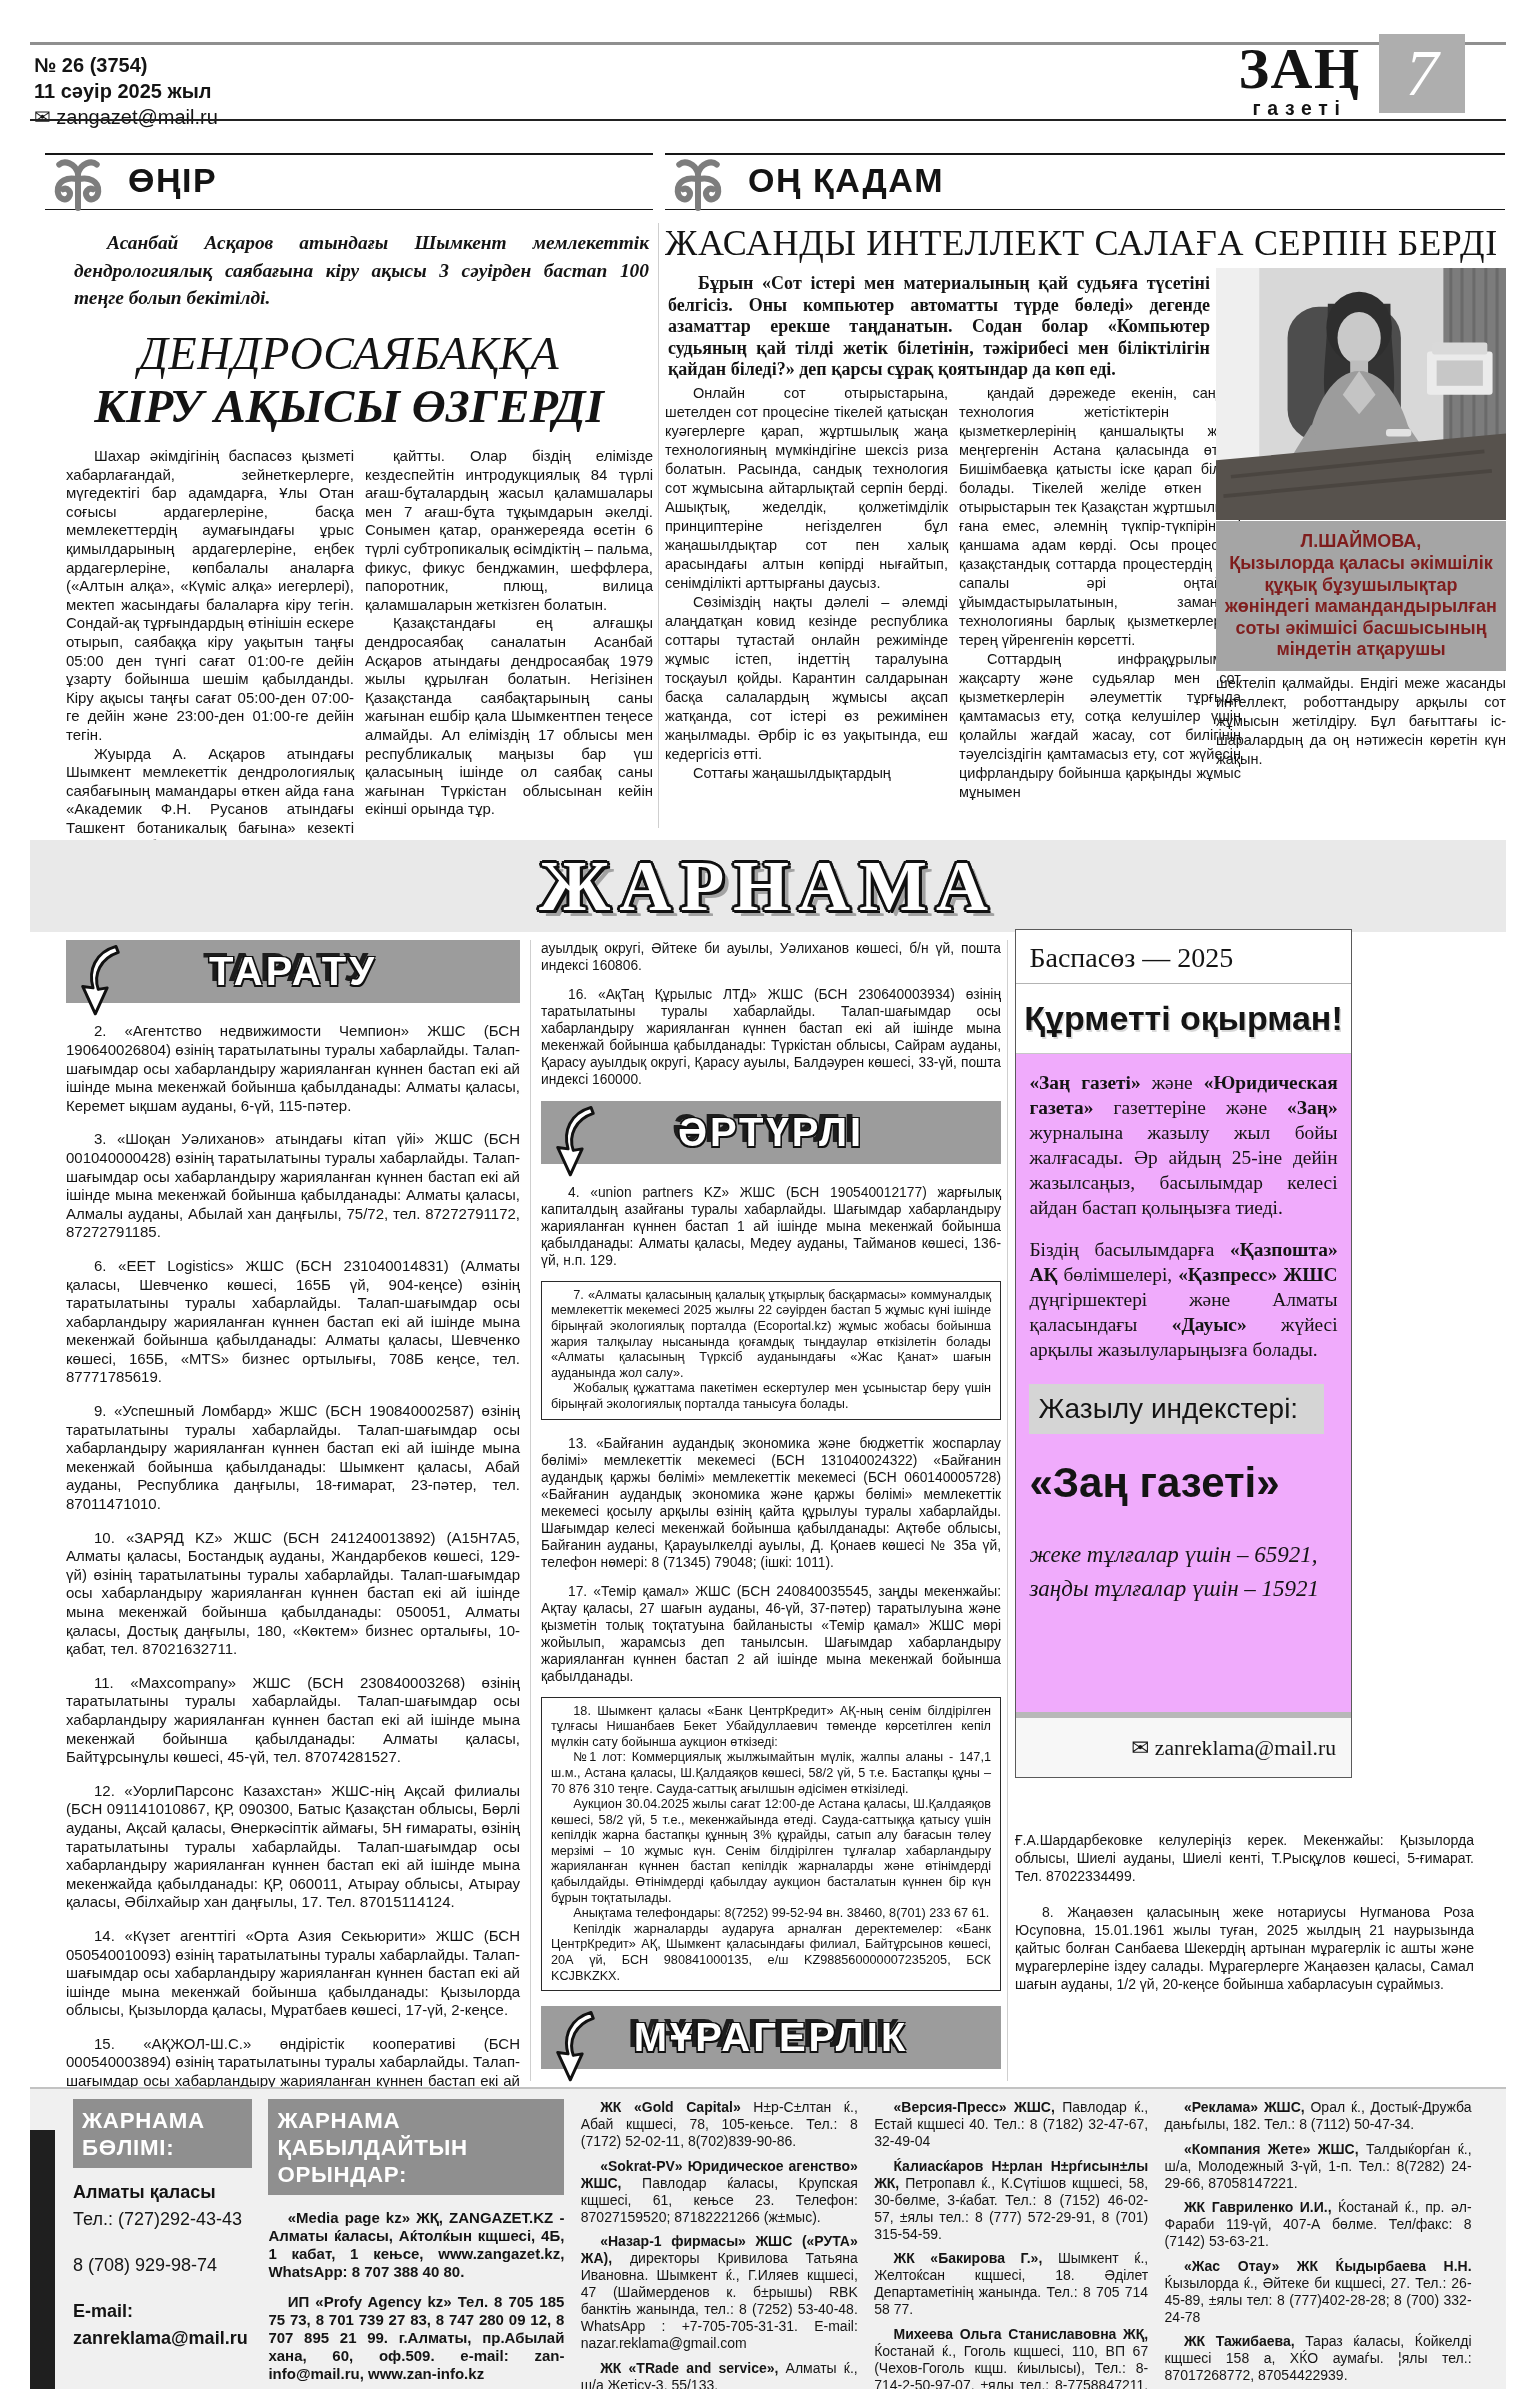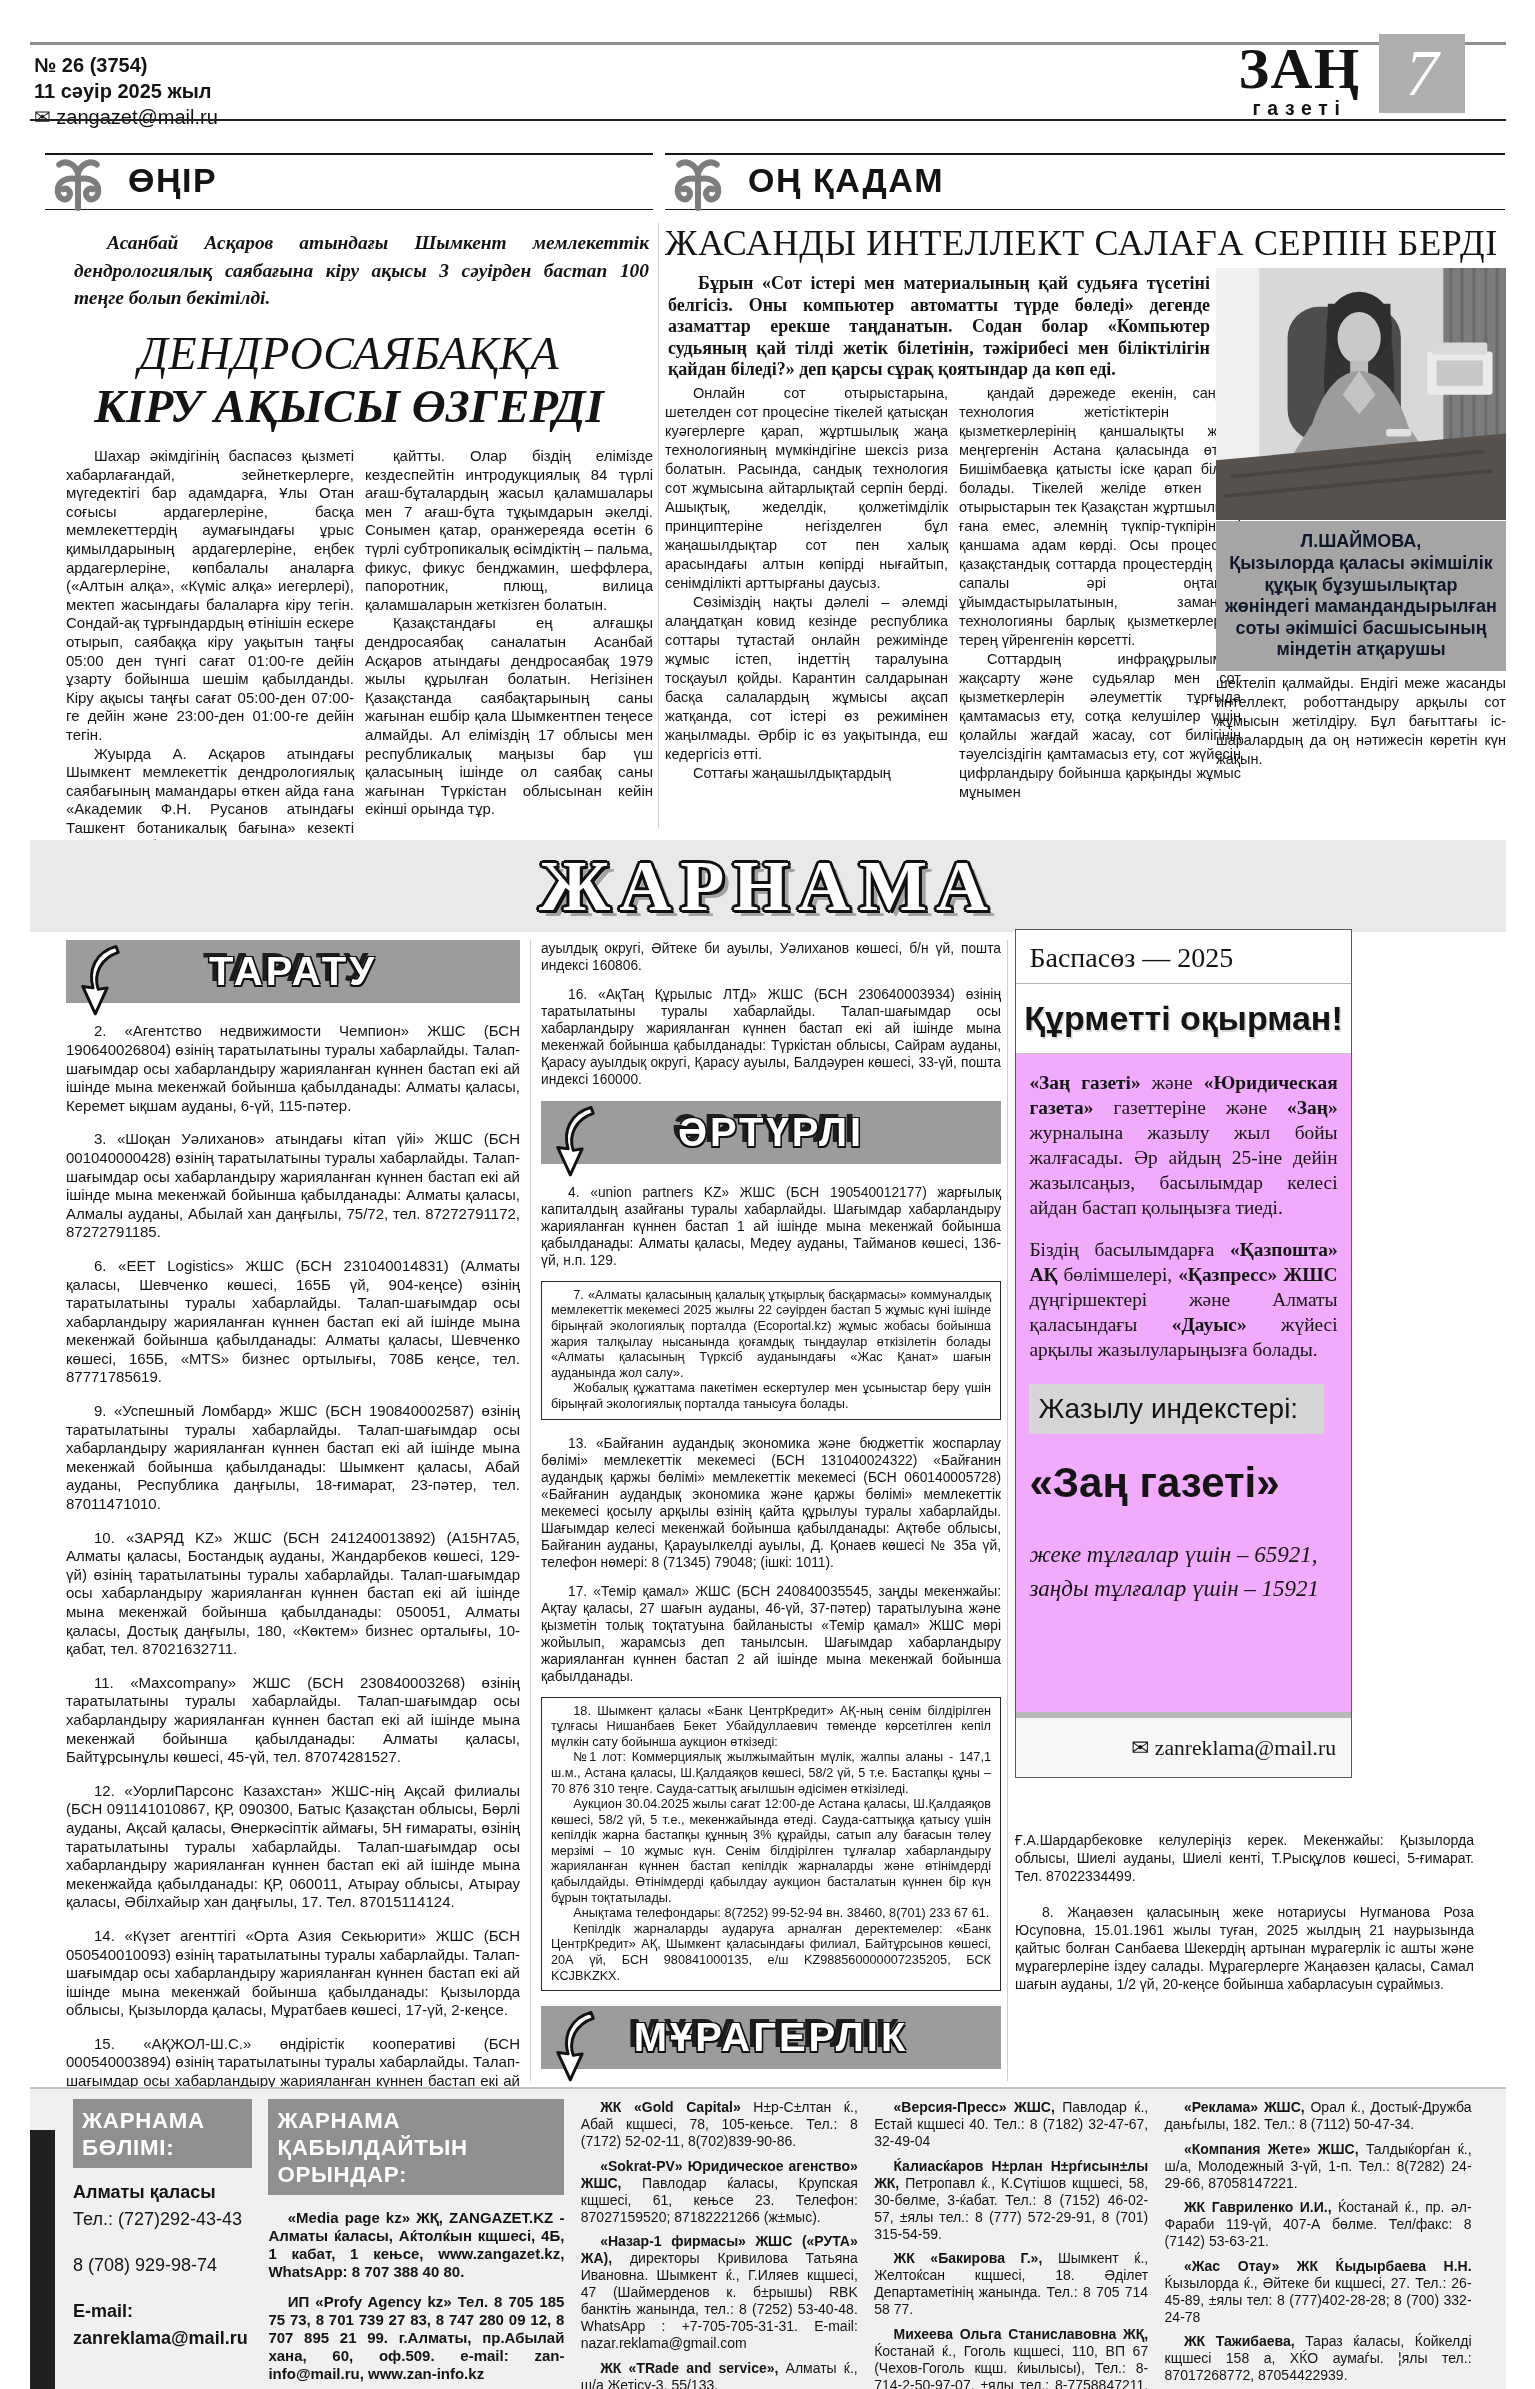--- a/index.html
+++ b/index.html
@@ -40,21 +40,21 @@
   .ra-title{left:665px;top:222px;width:842px;font-family:"Liberation Serif",serif;font-weight:500;
             font-size:36px;white-space:nowrap;letter-spacing:0.7px;}
   .ra-lead{left:668px;top:273px;width:542px;font-family:"Liberation Serif",serif;font-weight:bold;
            font-size:18px;line-height:21.6px;text-align:justify;text-indent:30px;}
   .ra-col{font-size:14.5px;line-height:19px;}
   .ra-col1{left:665px;top:384px;width:283px;}
   .ra-col2{left:959px;top:384px;width:282px;}
   .ra-col3{left:1216px;top:674px;width:290px;}
   .ra-col3 p{text-indent:0;}
   .photo{left:1216px;top:268px;width:290px;height:252px;background:#d7d7d7;}
-  .caption{left:1216px;top:521px;width:290px;background:#a5a5a5;color:#0f172a;text-align:center;
+  .caption{left:1216px;top:521px;width:290px;background:#a5a5a5;color:#7f1d1d;text-align:center;
            font-weight:bold;font-size:18px;line-height:21.6px;padding:10.4px 7.4px;box-sizing:border-box;}
 
   
   .banner{left:30px;top:840px;width:1476px;height:92px;background:#e9e9e9;text-align:center;}
   .banner-word{font-family:"Liberation Serif",serif;font-weight:700;font-size:72px;line-height:92px;
      color:#fff;letter-spacing:9px;
      text-shadow:3px 3px 0 #111,-2.2px -2.2px 0 #111,2.2px -2.2px 0 #111,-2.2px 2.2px 0 #111,
                  0 3px 0 #111,3px 0 0 #111,0 -3px 0 #111,-3px 0 0 #111,6.7px 6px 0 rgba(0,0,0,.3);}
 
   

